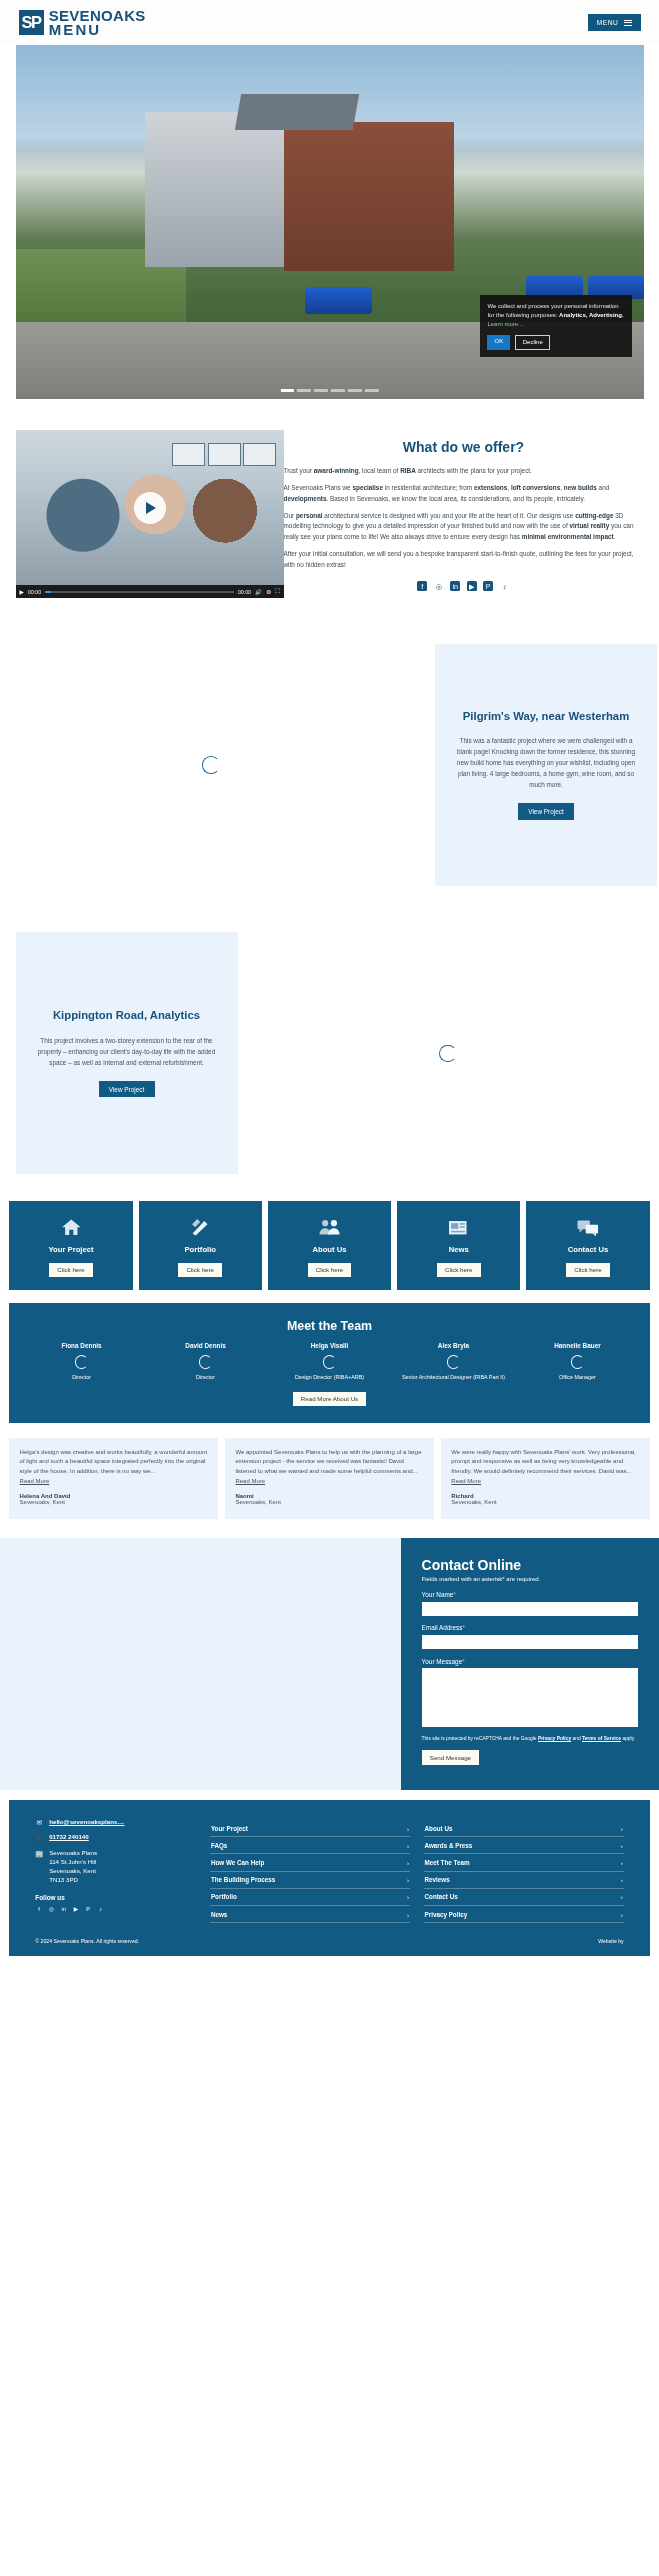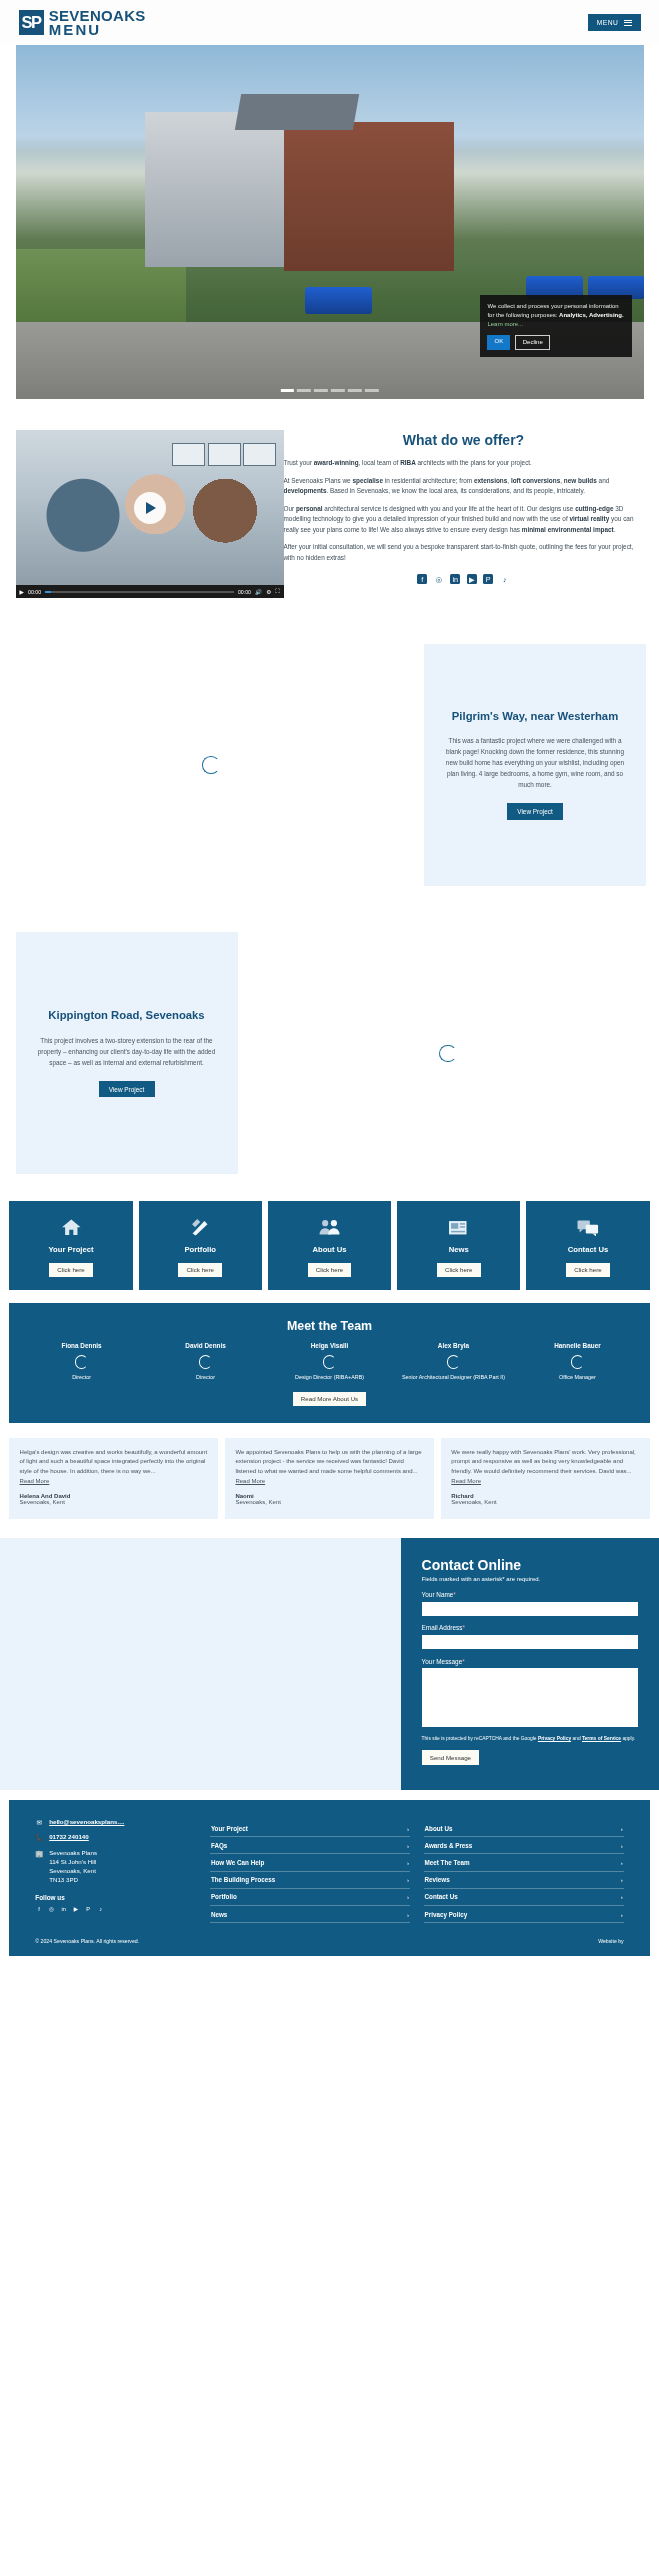--- a/index.html
+++ b/index.html
@@ -50,21 +50,21 @@
             background:rgba(17,17,17,.92); color:#e9e9e9; padding:7.2px 7.2px 6.7px;
             font-size:6px; line-height:1.55; }
   .cookie b { color:#fff; }
   .cookie a { color:#8fcf8f; text-decoration:none; }
   .cookie-btns { margin-top:5.2px; display:flex; gap:4.6px; }
   .ck-ok { background:#1478c8; color:#fff; padding:2.6px 7.2px; font-size:6px; cursor:pointer; }
   .ck-no { background:transparent; color:#fff; border:0.5px solid #cfcfcf;
            padding:2.1px 6.7px; font-size:6px; cursor:pointer; }
 
   
-  .offer { display:flex; padding:31px 15.5px 14.4px; align-items:flex-start; }
+  .offer { display:flex; padding:31px 15.5px 14.4px; align-items:center; }
   .video { width:268px; position:relative; }
   .video-frame { width:100%; height:155px; position:relative; overflow:hidden;
      background:linear-gradient(#c3cfd8,#9fb0bd); }
   .vr-scene { position:absolute; inset:0;
      background:
        radial-gradient(circle at 25% 55%, #4e6d82 0 36px, transparent 37px),
        radial-gradient(circle at 52% 48%, #d7b9a3 0 30px, transparent 30px),
        radial-gradient(circle at 78% 52%, #7d5a45 0 32px, transparent 32px),
        linear-gradient(#cfd8de 0%, #b7c4ce 40%, #8f9ea9 100%); }
   .vr-mon { position:absolute; top:13.4px; right:7.2px; display:grid;
@@ -100,21 +100,21 @@
              border-radius:50%; }
   .proj-card { position:absolute; top:15.5px; width:222px; height:242px;
                background:#eaf2fb; padding:29px 20.6px; text-align:center;
                display:flex; flex-direction:column; justify-content:center; }
   .proj-card h3 { font-size:11.3px; color:#17527a; margin-bottom:11.3px; font-weight:bold;
                   line-height:1.22; }
   .proj-card p { font-size:6.4px; line-height:1.72; color:#46545f; margin-bottom:13.4px; }
   .btn-primary { background:#115a83; color:#fff; padding:4.6px 10.3px; font-size:6.4px;
                  display:inline-block; align-self:center; cursor:pointer; }
   .r-right .proj-media { left:0; }
-  .r-right .proj-card { right:13px; }
+  .r-right .proj-card { right:2px; }
   .r-left .proj-media { right:0; }
   .r-left .proj-card { left:15.5px; }
 
   
   .quick { display:flex; gap:5.7px; padding:11.3px 9.3px 0; }
   .q-card { flex:1; background:#115a83; color:#fff; text-align:center;
             padding:15.5px 5.2px 13.4px; cursor:pointer; }
   .q-ic { height:21.6px; display:flex; align-items:center; justify-content:center;
           margin-bottom:7.2px; }
   .q-card h4 { font-size:7.7px; font-weight:bold; margin-bottom:8.2px; }
@@ -287,21 +287,21 @@
       <p>This was a fantastic project where we were challenged with a blank page! Knocking down the former residence, this stunning new build home has everything on your wishlist, including open plan living. 4 large bedrooms, a home gym, wine room, and so much more.</p>
       <span class="btn-primary">View Project</span>
     </div>
   </div>
 
   <div class="proj-row r-left">
     <div class="proj-media">
       <div class="spinner"></div>
     </div>
     <div class="proj-card">
-      <h3>Kippington Road, Sevenoaks</h3>
+      <h3>Kippington Road, Analytics</h3>
       <p>This project involves a two-storey extension to the rear of the property – enhancing our client's day-to-day life with the added space – as well as internal and external refurbishment.</p>
       <span class="btn-primary">View Project</span>
     </div>
   </div>
 
   <div class="quick">
     <div class="q-card">
       <div class="q-ic">
         <svg width="20.6" height="18.5" viewBox="0 0 40 36">
             <path d="M20 3 L38 18 H32 V33 H24 V23 H16 V33 H8 V18 H2 Z" fill="#dce9f2"></path>

